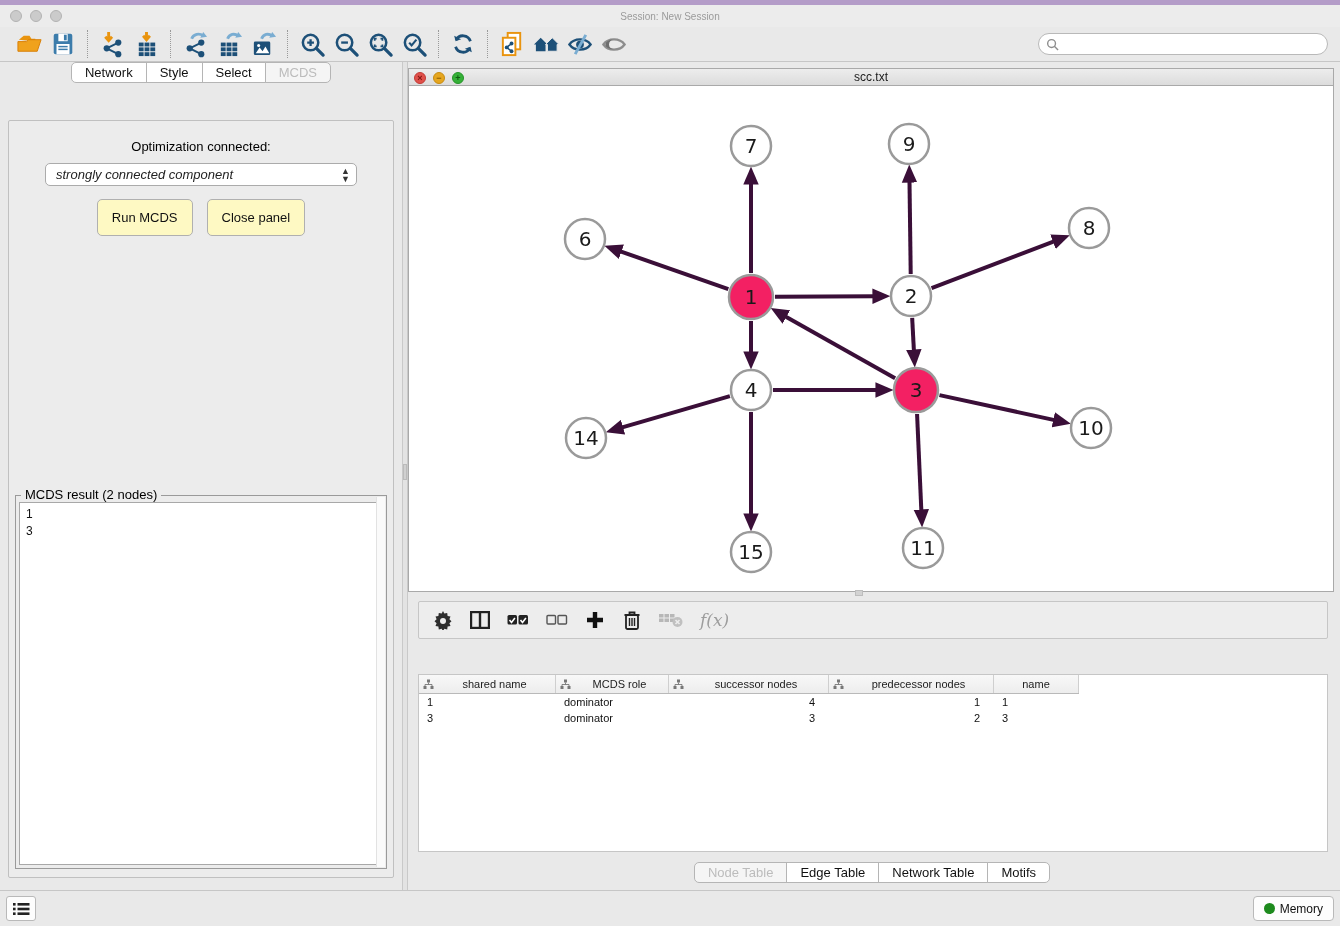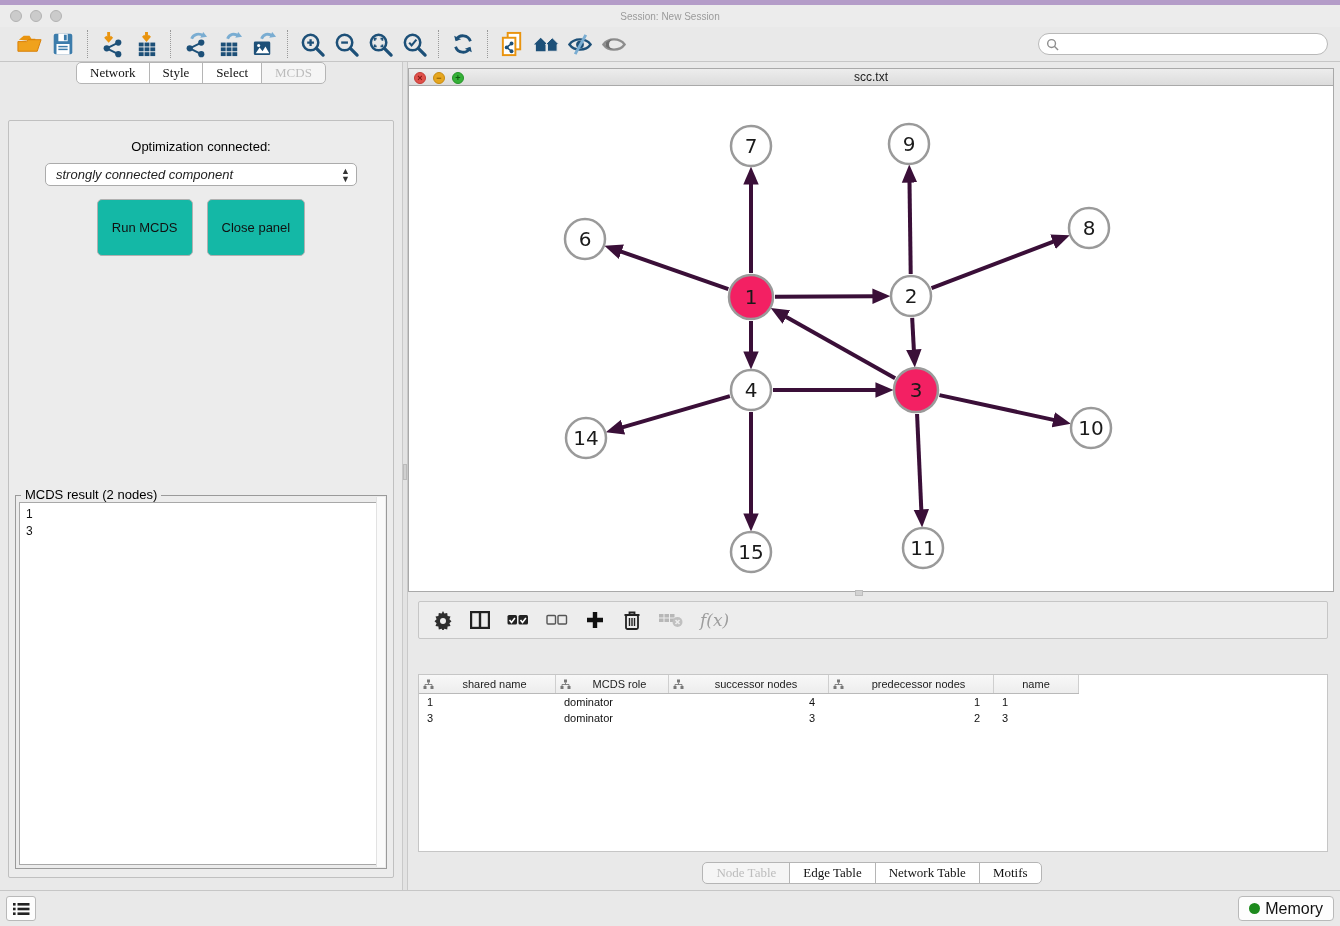--- a/index.html
+++ b/index.html
@@ -24,32 +24,32 @@
   
   .main { position:absolute; top:62px; left:0; right:0; bottom:36px; }
 
   
   .control-panel { position:absolute; left:0; top:0; width:402px; bottom:0; }
   .panel-header { height:30px; display:flex; align-items:flex-end; padding:0 12px 6px 12px; font-size:13px; color:#2b2b2b; }
   .panel-header .hdr-icons { margin-left:auto; display:flex; gap:9px; align-items:center; }
   .float-box { width:10px; height:10px; border:1.6px solid #222; display:inline-block; }
   .close-x { width:11px; height:11px; display:inline-block; }
   .cp-tabs { display:flex; justify-content:center; }
-  .seg { display:flex;font-family:Liberation Serif, serif; }
+  .seg { display:flex; }
   .seg .tab { background:#fff; border:1px solid #b5b5b5; padding:2px 13px; font-size:13px; color:#111; margin-left:-1px; position:relative; cursor:default; }
   .seg .tab:first-child { border-radius:5px 0 0 5px; margin-left:0; }
   .seg .tab:last-child { border-radius:0 5px 5px 0; }
   .seg .tab.selected { color:#bcbcbc; background:#f5f5f5; }
   .cp-body { position:absolute; left:8px; right:8px; top:58px; bottom:12px; background:#ececec; border:1px solid #c0c0c0; border-radius:2px; }
   .opt-label { text-align:center; margin-top:18px; font-size:13px; color:#000; }
   .select-row { display:flex; justify-content:center; margin-top:9px;font-style:italic; }
   .mac-select { width:312px; height:23px; background:#fff; border:1px solid #ababab; border-radius:5px; display:flex; align-items:center; padding:0 6px 0 10px; font-size:13px; }
   .mac-select .stepper { margin-left:auto; font-size:9px; line-height:8px; color:#333; text-align:center; }
   .btn-row { display:flex; justify-content:center; gap:14px; margin-top:13px; }
-  .mac-btn { background:#14b8a6; border:1px solid #b0b0b0; border-radius:5px; padding:20px 14px; font-size:13px; color:#111; cursor:default; }
+  .mac-btn { background:#fef9c3; border:1px solid #b0b0b0; border-radius:5px; padding:10px 14px; font-size:13px; color:#111; cursor:default; }
   .result-group { position:absolute; left:6px; right:6px; top:374px; bottom:8px; border:1px solid #9a9a9a; }
   .result-title { position:absolute; top:-9px; left:5px; background:#ececec; padding:0 4px; font-size:13px; color:#000; }
   .result-area { position:absolute; left:3px; right:3px; top:6px; bottom:3px; background:#fff; border:1px solid #a8a8a8; font-size:12px; line-height:17px; padding:3px 6px; color:#111; }
   .result-scroll { position:absolute; right:1px; top:1px; bottom:1px; width:9px; background:#fafafa; border-left:1px solid #e2e2e2; }
 
   
   .vsplit { position:absolute; left:402px; top:0; bottom:0; width:6px; background:#e3e3e3; border-left:1px solid #c9c9c9; border-right:1px solid #c9c9c9; }
   .vsplit .grip { position:absolute; top:402px; left:0; right:0; height:16px; background:#d0d0d0; border:1px solid #bbb; }
 
   
@@ -76,21 +76,21 @@
   .th { background:linear-gradient(#f8f8f8,#ededed); border-right:1px solid #cfcfcf; display:flex; align-items:center; font-size:11px; color:#1c1c1c; }
   .th .th-label { flex:1; text-align:center; }
   .th svg { margin-left:4px; flex:0 0 auto; }
   .trow { display:flex; height:16px; font-size:11px; color:#111; align-items:center; }
   .tcell { overflow:hidden; white-space:nowrap; }
   .tp-tabs { position:absolute; left:0; right:0; top:266px; display:flex; justify-content:center; }
 
   
   .status-bar { position:absolute; left:0; right:0; bottom:0; height:36px; background:#e9e9e9; border-top:1px solid #c6c6c6; display:flex; align-items:center; padding:0 6px; }
   .list-btn { width:30px; height:25px; background:#fdfdfd; border:1px solid #b9b9b9; border-radius:3px; display:flex; align-items:center; justify-content:center; }
-  .memory-btn { margin-left:auto; height:25px; background:#fdfdfd; border:1px solid #b9b9b9; border-radius:4px; display:flex; align-items:center; gap:5px; padding:0 10px; font-size:16px; color:#111; }
+  .memory-btn { margin-left:auto; height:25px; background:#fdfdfd; border:1px solid #b9b9b9; border-radius:4px; display:flex; align-items:center; gap:5px; padding:0 10px; font-size:12px; color:#111; }
   .mem-dot { width:11px; height:11px; border-radius:50%; background:#1d8a1d; }
 </style>
 </head>
 <body>
 
 <div class="app">
 
   <div class="top-strip"></div>
 
   <div class="titlebar">

